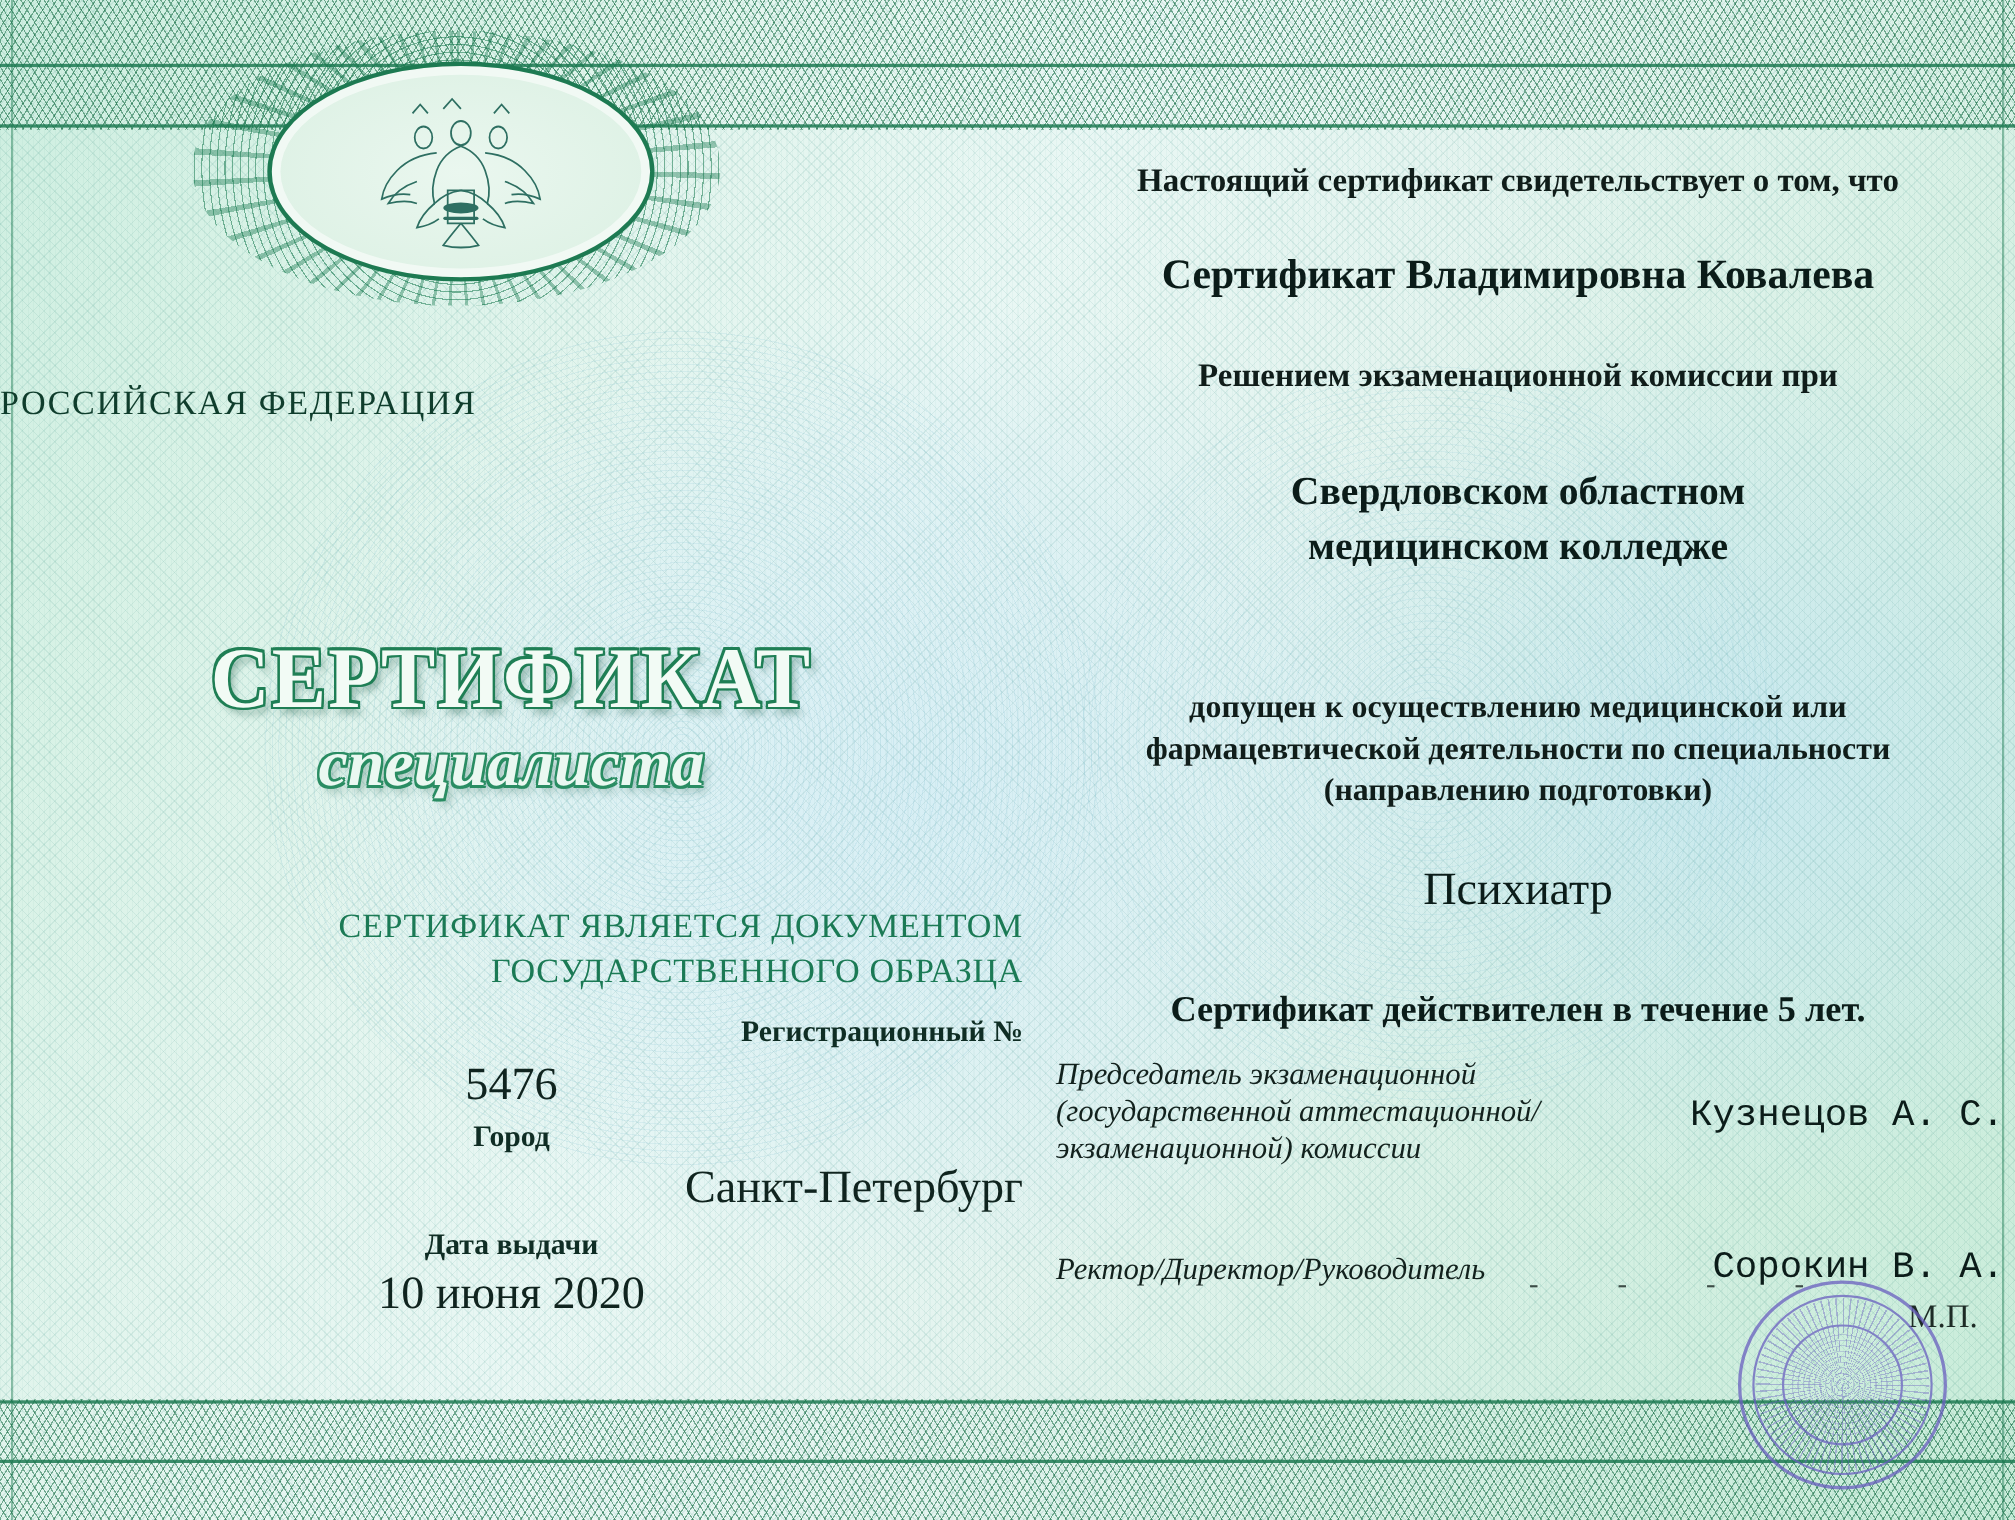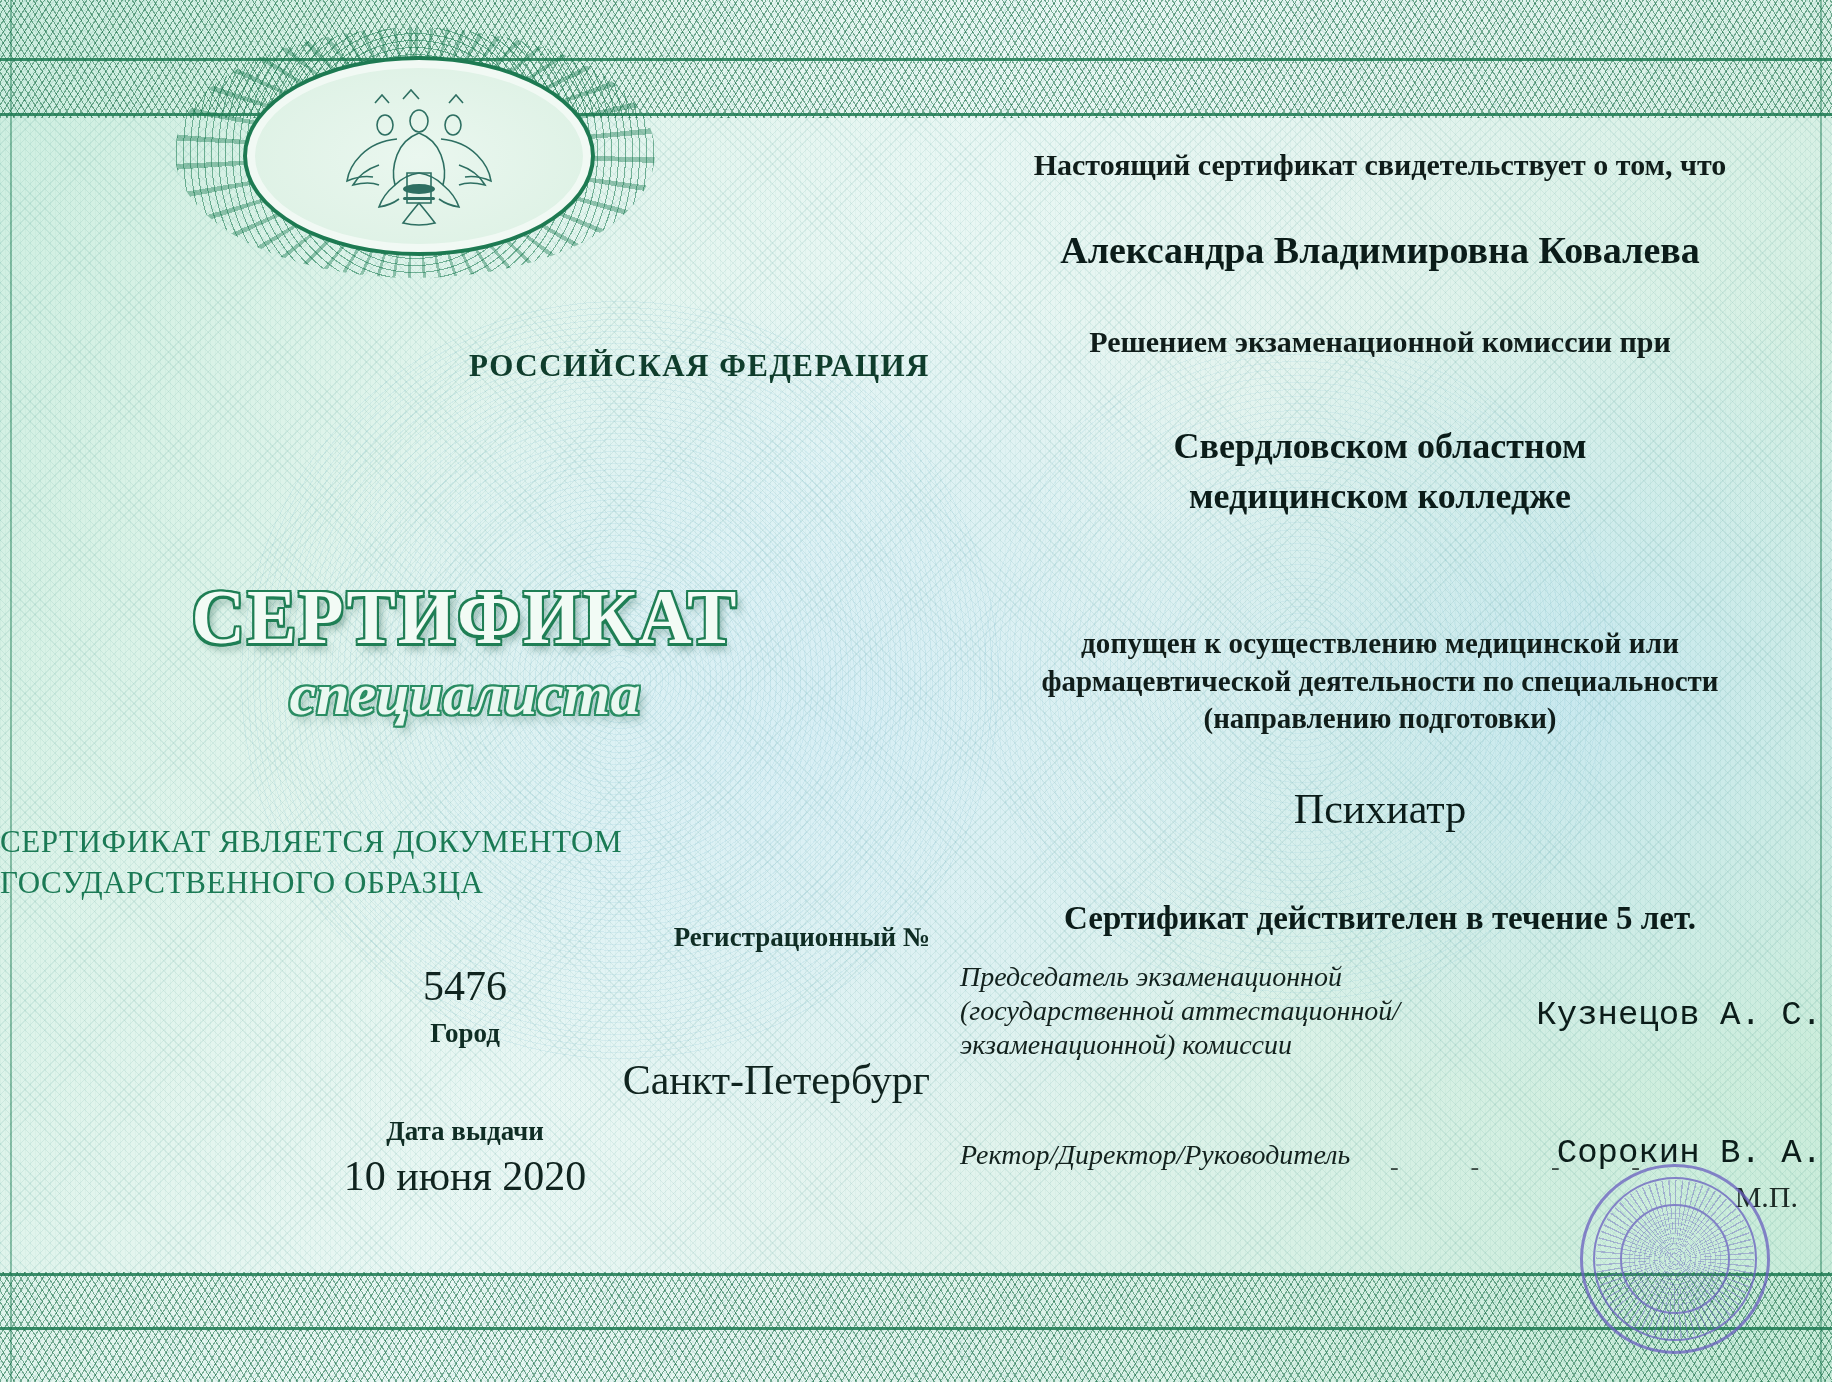--- a/index.html
+++ b/index.html
@@ -137,23 +137,23 @@
     justify-content: center;
     overflow: hidden;
   }
   .emblem-oval svg { display: block; }
 
   .country {
     position: absolute;
     left: 0;
     top: 348px;
     width: 930px;
-    text-align: right;
-    font-family: "Liberation Serif", serif;
-    font-weight: bold;
+    text-align: left;
+    font-family: "Liberation Serif", serif;
+    font-weight: normal;
     font-size: 31px;
     letter-spacing: 1.5px;
     color: #0f3d2c;
   }
 
   .title-main {
     position: absolute;
     left: 0;
     top: 575px;
     width: 930px;
@@ -184,21 +184,21 @@
       2px 0 0 #2a8d63, -2px 0 0 #2a8d63, 0 2px 0 #2a8d63, 0 -2px 0 #2a8d63,
       2px 2px 0 #2a8d63, -2px 2px 0 #2a8d63, 2px -2px 0 #2a8d63, -2px -2px 0 #2a8d63,
       5px 6px 8px rgba(20,80,60,0.32);
   }
 
   .state-doc {
     position: absolute;
     left: 0;
     top: 822px;
     width: 930px;
-    text-align: left;
+    text-align: right;
     font-family: "Liberation Serif", serif;
     font-size: 31px;
     line-height: 1.32;
     letter-spacing: 0.6px;
     color: #1b7a55;
   }
 
   .reg-label {
     position: absolute;
     left: 0;
@@ -509,21 +509,21 @@
     <div class="city-value">Санкт-Петербург</div>
 
     <div class="date-label">Дата выдачи</div>
     <div class="date-value">10 июня 2020</div>
   </div>
 
   <div class="right-col">
 
     <div class="intro">Настоящий сертификат свидетельствует о том, что</div>
 
-    <div class="holder-name">Александра Владимировна Ковалева</div>
+    <div class="holder-name">Сертификат Владимировна Ковалева</div>
 
     <div class="commission-line">Решением экзаменационной комиссии при</div>
 
     <div class="institution">
       <div>Свердловском областном</div>
       <div>медицинском колледже</div>
     </div>
 
     <div class="admission">
       <div class="wide">допущен к осуществлению медицинской или</div>

